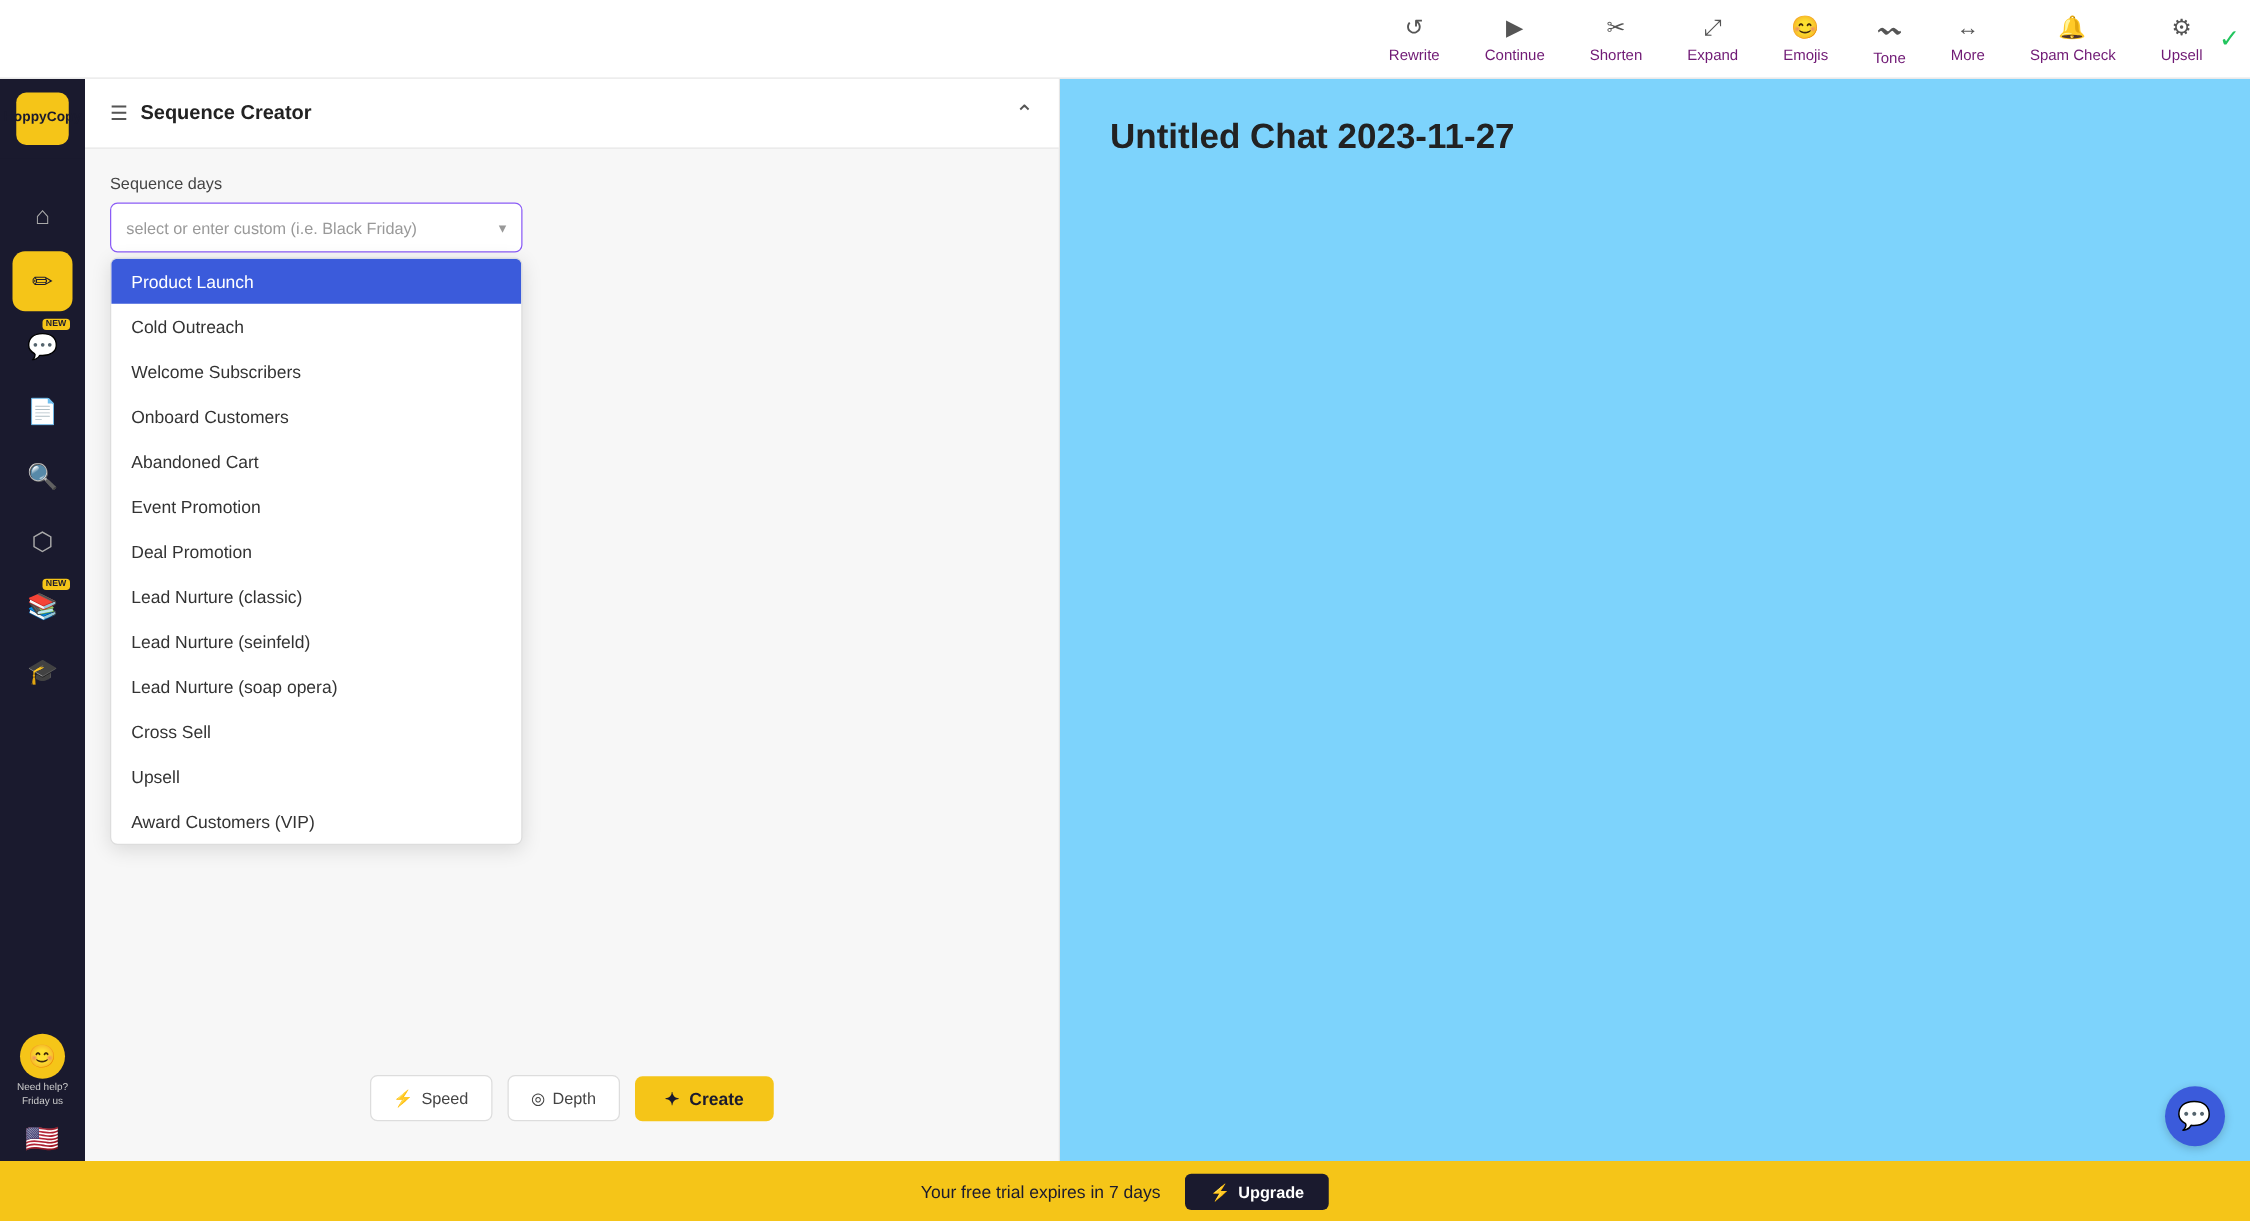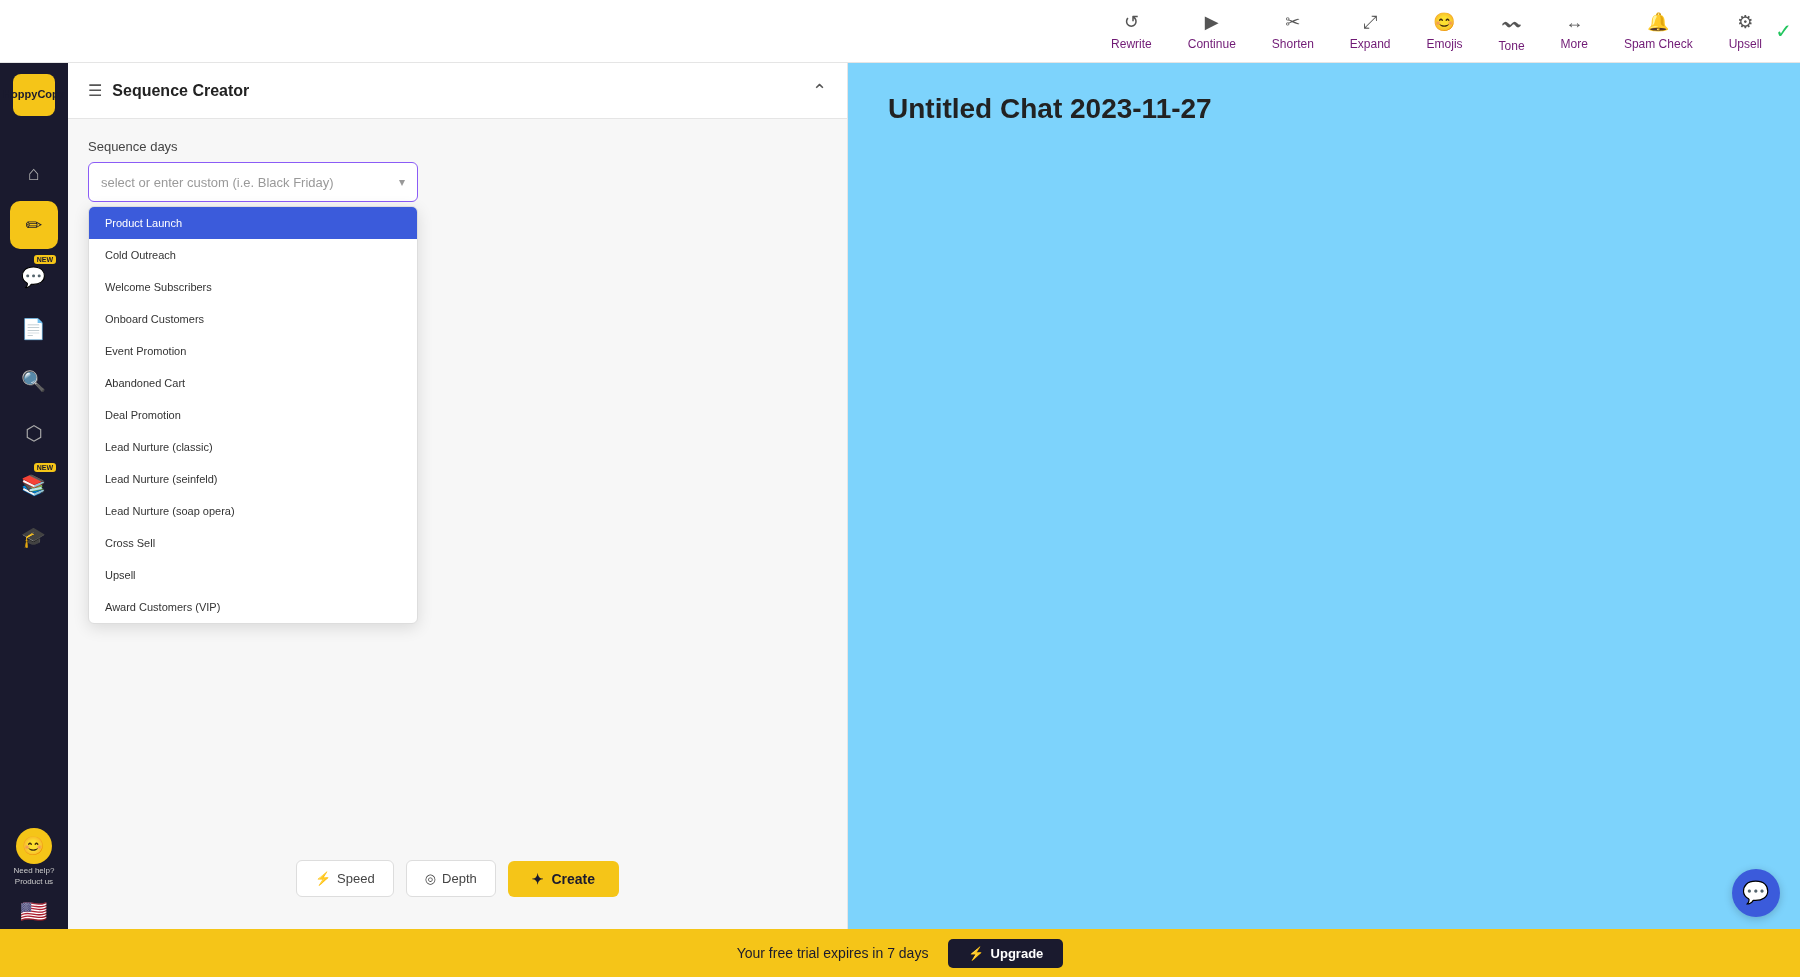--- a/index.html
+++ b/index.html
@@ -200,21 +200,21 @@
       width: 330px;
       background: #fff;
       border: 1px solid #ddd;
       border-radius: 6px;
       box-shadow: 0 4px 16px rgba(0,0,0,0.12);
       z-index: 200;
       overflow: hidden;
     }
     .dropdown-item {
       padding: 10px 16px;
-      font-size: 11px;
+      font-size: 14px;
       color: #333;
       cursor: pointer;
       display: flex;
       align-items: center;
     }
     .dropdown-item.selected {
       background: #3b5bdb;
       color: #fff;
     }
 
@@ -412,21 +412,21 @@
         <span>🎓</span>
       </div>
     </nav>
     <div class="sidebar-bottom">
       <div class="help-box">
         <div class="help-circle">
           <span>😊</span>
         </div>
         <div class="help-text">
           <span>Need help?</span><br>
-          <span>Product us</span>
+          <span>Friday us</span>
         </div>
       </div>
       <div class="flag-icon">🇺🇸</div>
       <div class="moon-icon">🌙</div>
     </div>
   </div>
 
   <div class="center-panel">
     <div class="panel-header">
       <span class="hamburger">☰</span>
@@ -448,24 +448,24 @@
           <div class="dropdown-item">
             <span>Cold Outreach</span>
           </div>
           <div class="dropdown-item">
             <span>Welcome Subscribers</span>
           </div>
           <div class="dropdown-item">
             <span>Onboard Customers</span>
           </div>
           <div class="dropdown-item">
+            <span>Abandoned Cart</span>
+          </div>
+          <div class="dropdown-item">
             <span>Event Promotion</span>
-          </div>
-          <div class="dropdown-item">
-            <span>Abandoned Cart</span>
           </div>
           <div class="dropdown-item">
             <span>Deal Promotion</span>
           </div>
           <div class="dropdown-item">
             <span>Lead Nurture (classic)</span>
           </div>
           <div class="dropdown-item">
             <span>Lead Nurture (seinfeld)</span>
           </div>

